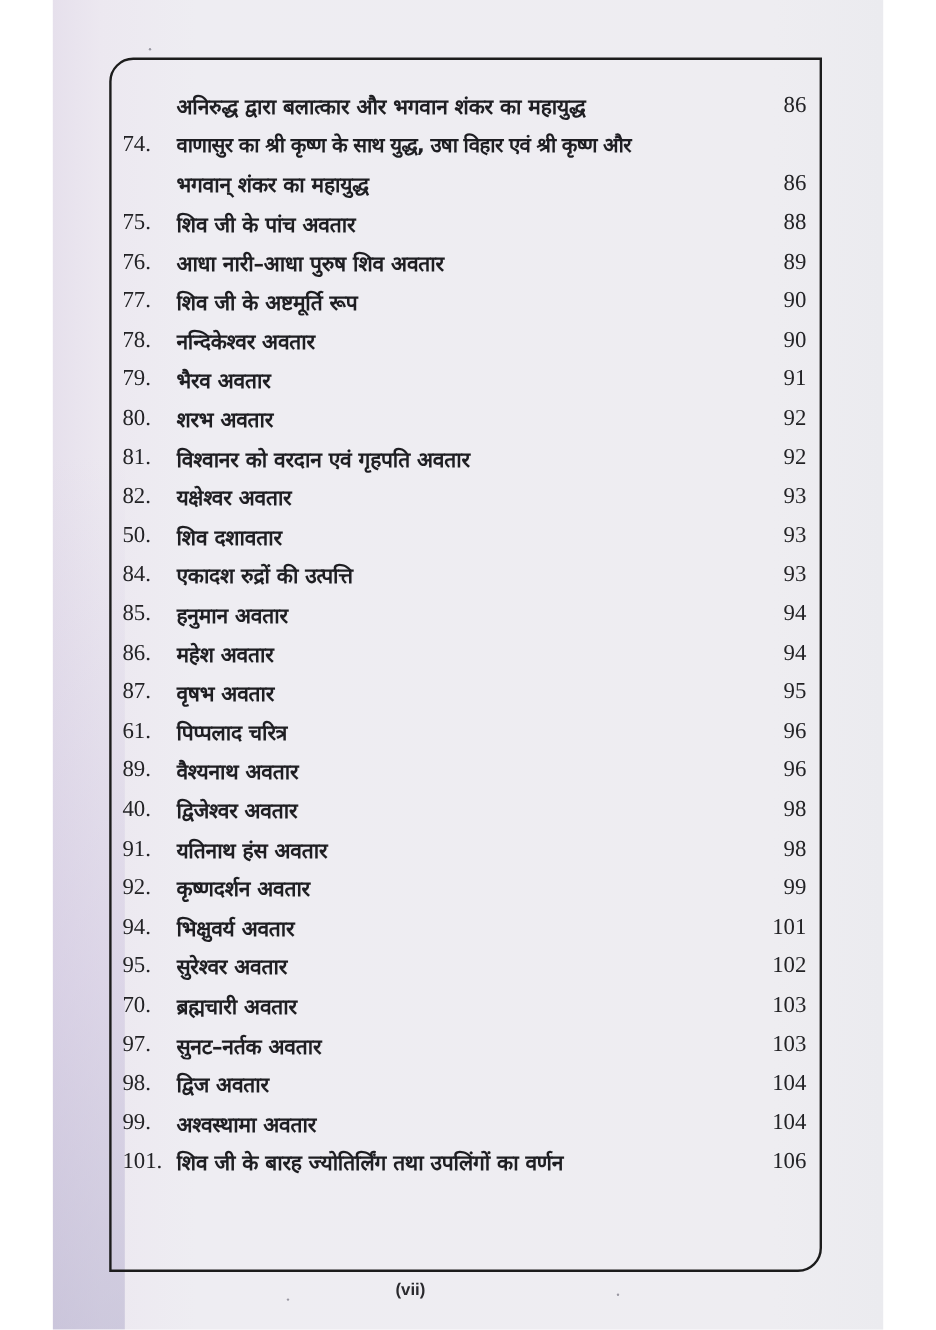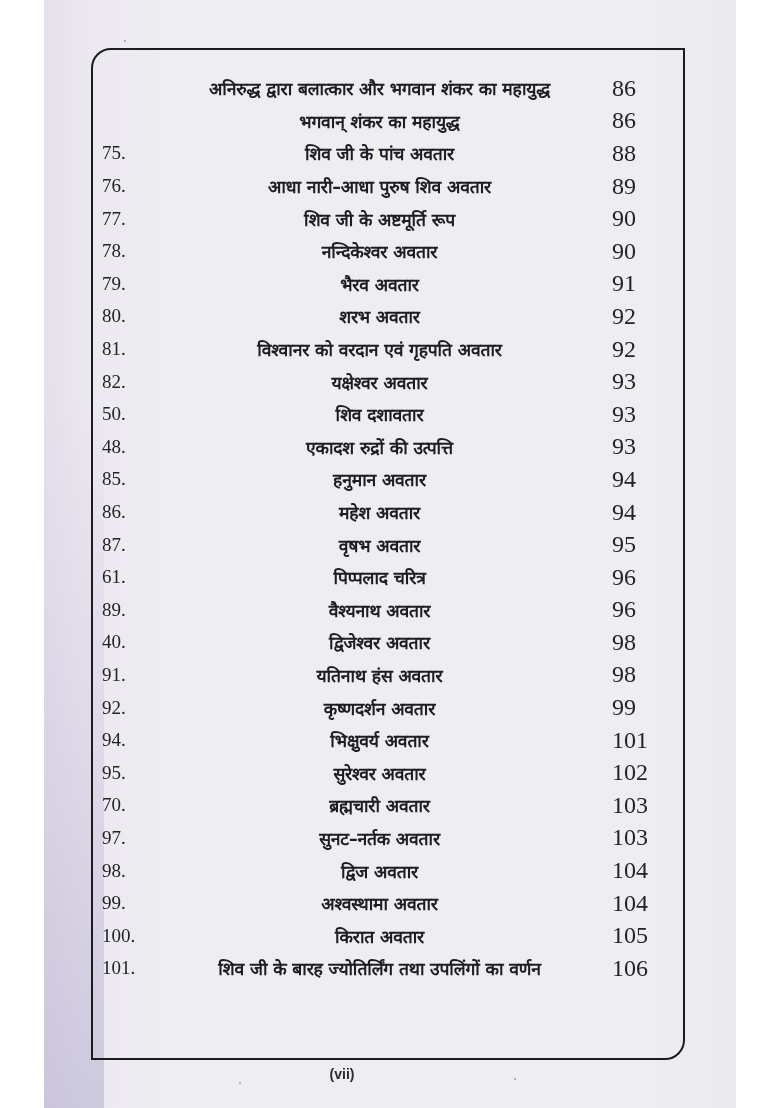--- a/index.html
+++ b/index.html
@@ -61,27 +61,27 @@
       font-size: 19px;
       width: 45px;
       flex: 0 0 45px;
       color: #232326;
     }
     .title {
       flex: 1 1 auto;
       font-weight: bold;
       letter-spacing: -0.2px;
       overflow: hidden;
-      text-align: center;
     }
     .pg {
       font-family: "Liberation Serif", serif;
-      font-size: 24px;
+      font-size: 19px;
       width: 60px;
       flex: 0 0 60px;
+      text-align: right;
       color: #232326;
     }
     .row.wide .title { letter-spacing: -0.6px; font-size: 17px; }
     .folio {
       position: absolute;
       left: 0;
       width: 596px;
       top: 1066px;
       text-align: center;
       font-family: "Liberation Sans", sans-serif;
@@ -101,20 +101,25 @@
 
 <div class="page">
   <div class="frame"></div>
 
   <ul class="toc">
     <li class="row">
         <span class="num"></span>
         <span class="title">अनिरुद्ध द्वारा बलात्कार और भगवान शंकर का महायुद्ध</span>
         <span class="pg">86</span>
       </li>
+    <li class="row wide">
+        <span class="num">74.</span>
+        <span class="title">वाणासुर का श्री कृष्ण के साथ युद्ध, उषा विहार एवं श्री कृष्ण और</span>
+        <span class="pg" style="width:0;flex-basis:0"></span>
+      </li>
     <li class="row">
         <span class="num"></span>
         <span class="title">भगवान् शंकर का महायुद्ध</span>
         <span class="pg">86</span>
       </li>
     <li class="row">
         <span class="num">75.</span>
         <span class="title">शिव जी के पांच अवतार</span>
         <span class="pg">88</span>
       </li>
@@ -152,21 +157,21 @@
         <span class="num">82.</span>
         <span class="title">यक्षेश्वर अवतार</span>
         <span class="pg">93</span>
       </li>
     <li class="row">
         <span class="num">50.</span>
         <span class="title">शिव दशावतार</span>
         <span class="pg">93</span>
       </li>
     <li class="row">
-        <span class="num">48.</span>
+        <span class="num">84.</span>
         <span class="title">एकादश रुद्रों की उत्पत्ति</span>
         <span class="pg">93</span>
       </li>
     <li class="row">
         <span class="num">85.</span>
         <span class="title">हनुमान अवतार</span>
         <span class="pg">94</span>
       </li>
     <li class="row">
         <span class="num">86.</span>
@@ -225,25 +230,20 @@
       </li>
     <li class="row">
         <span class="num">98.</span>
         <span class="title">द्विज अवतार</span>
         <span class="pg">104</span>
       </li>
     <li class="row">
         <span class="num">99.</span>
         <span class="title">अश्वस्थामा अवतार</span>
         <span class="pg">104</span>
-      </li>
-    <li class="row">
-        <span class="num">100.</span>
-        <span class="title">किरात अवतार</span>
-        <span class="pg">105</span>
       </li>
     <li class="row">
         <span class="num">101.</span>
         <span class="title">शिव जी के बारह ज्योतिर्लिंग तथा उपलिंगों का वर्णन</span>
         <span class="pg">106</span>
       </li>
   </ul>
 
   <div class="folio">(vii)</div>
 

